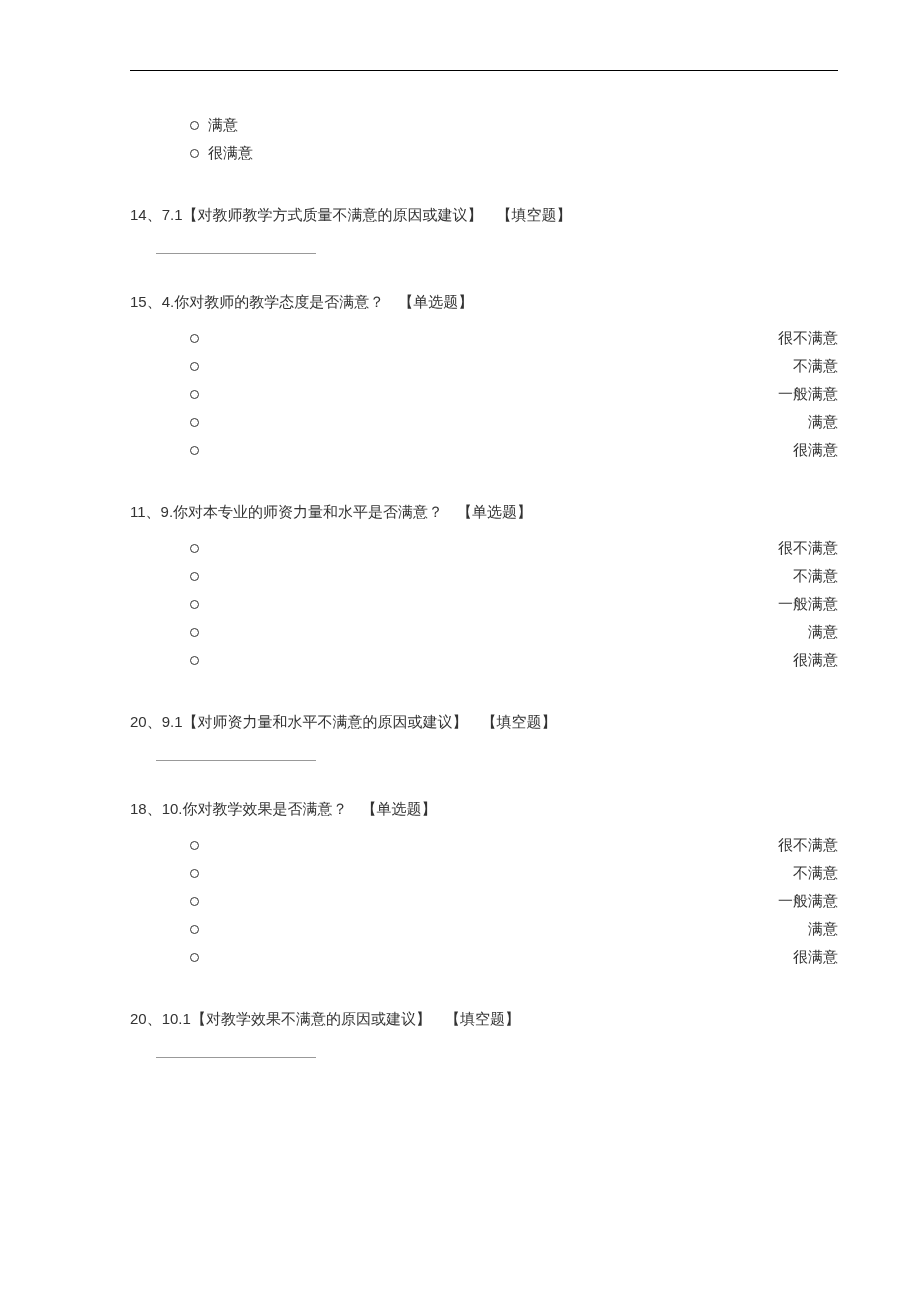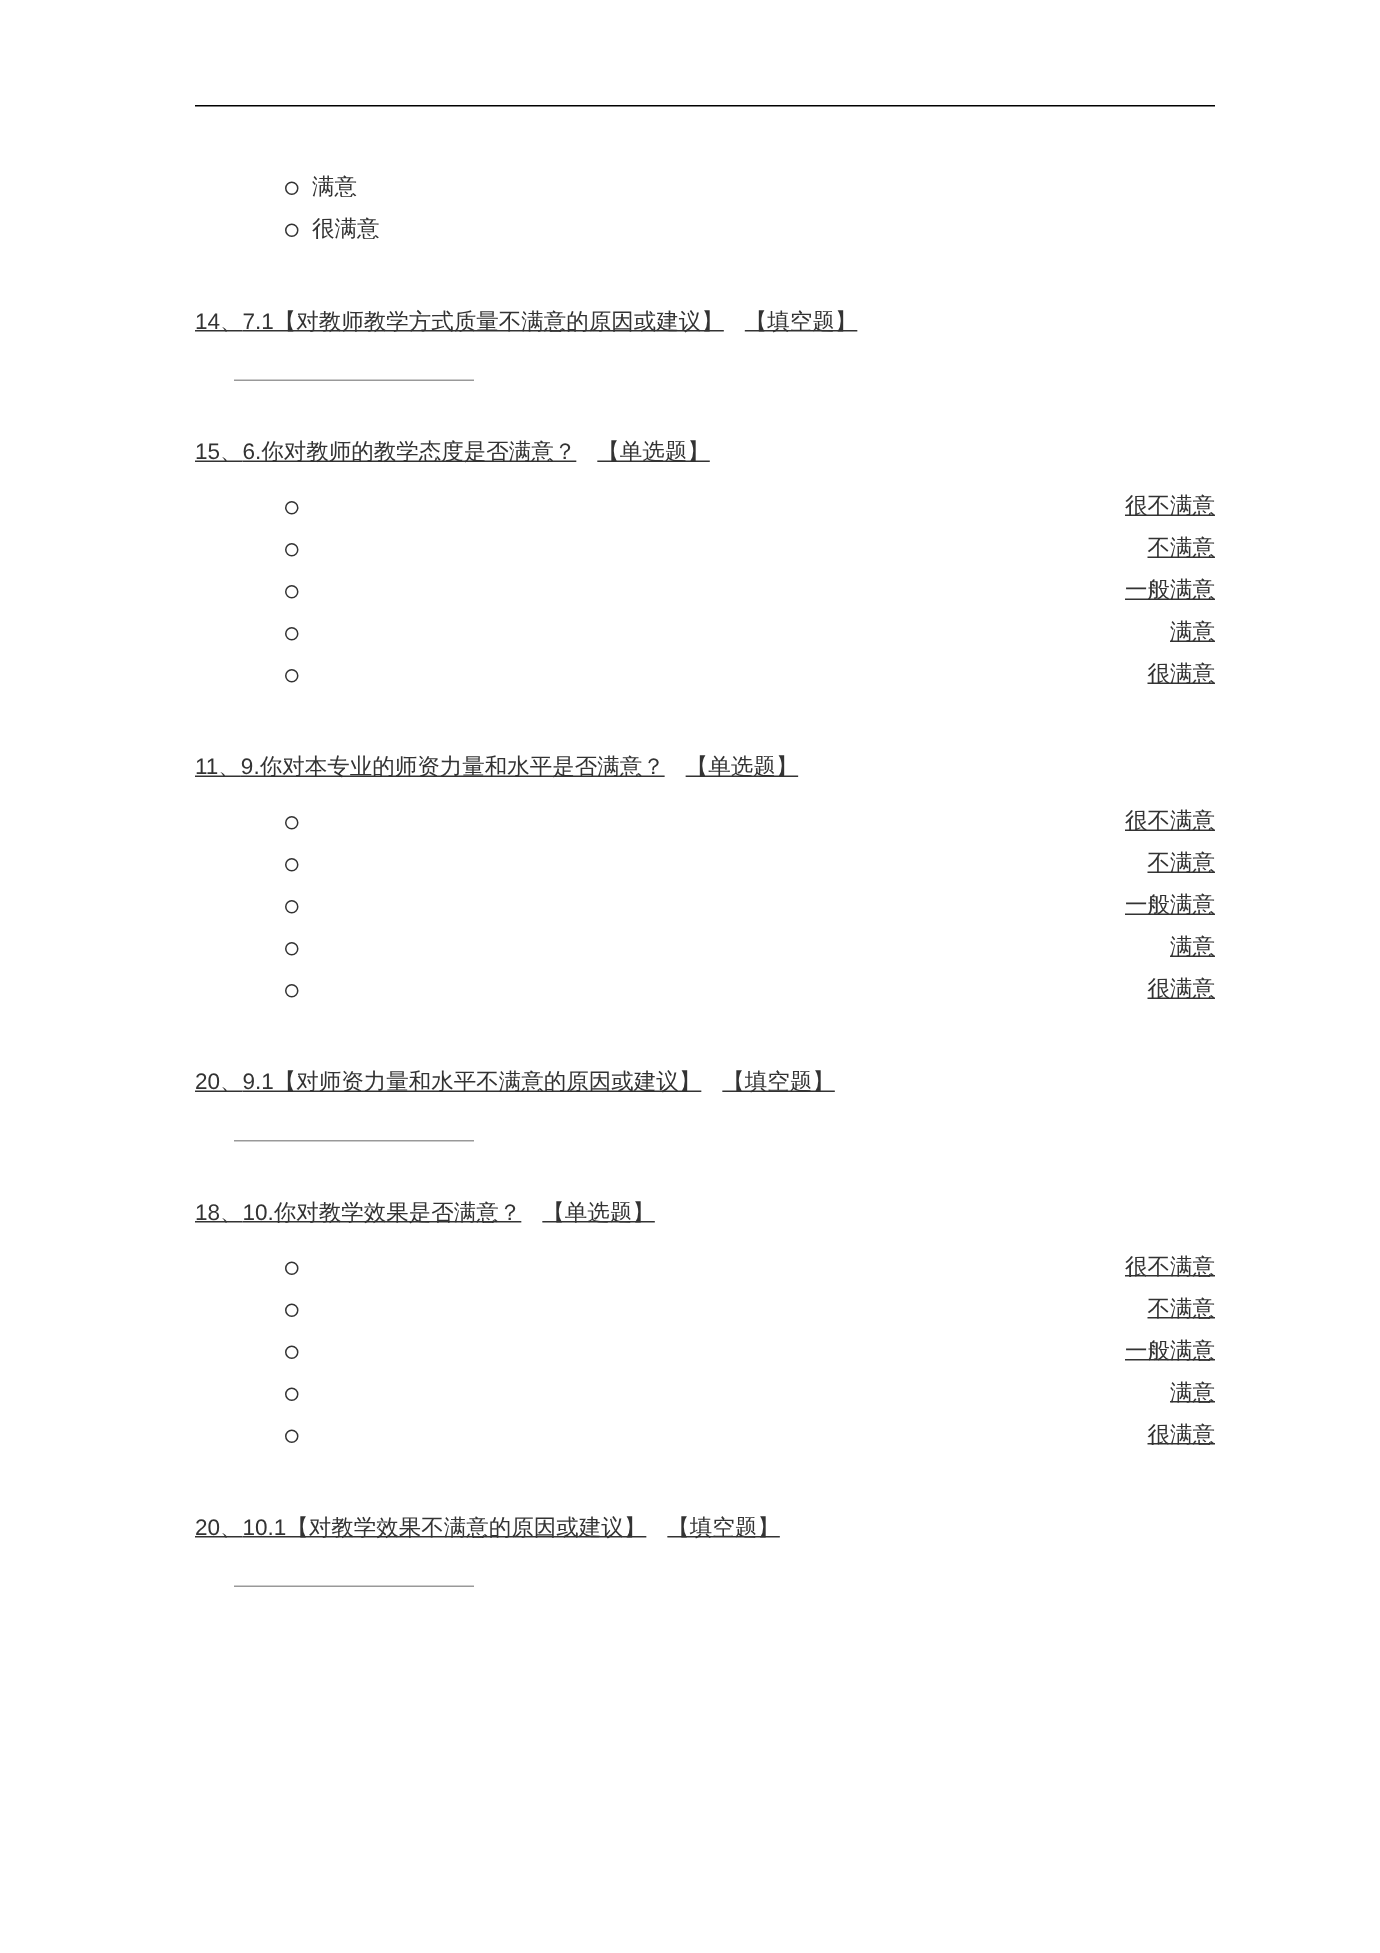--- a/index.html
+++ b/index.html
@@ -6,30 +6,29 @@
   html, body {
     margin: 0;
     padding: 0;
     background: #ffffff;
     font-family: "Microsoft YaHei", "PingFang SC", Arial, sans-serif;
     color: #333333;
   }
   .page {
     width: 920px;
     min-height: 1302px;
-    padding: 70px 110px 100px 130px;
+    padding: 70px 82px 100px 130px;
     position: relative;
   }
   .top-rule {
     border-top: 1.5px solid #000;
     margin-bottom: 40px;
   }
   .question {
     margin-top: 36px;
-    text-decoration: underline;
   }
   .q-title {
     font-size: 15px;
     color: #333;
     line-height: 1.6;
   }
   .q-title .tag {
     margin-left: 14px;
   }
   .options {
@@ -99,21 +98,21 @@
 
   <div class="question">
     <div class="q-title">
       <span>14、</span><span>7.1【对教师教学方式质量不满意的原因或建议】</span><span class="tag">【填空题】</span>
     </div>
     <div class="fill-line"></div>
   </div>
 
   <div class="question">
     <div class="q-title">
-      <span>15、</span><span>6.你对教师的教学态度是否满意？</span><span class="tag">【单选题】</span>
+      <span>15、</span><span>4.你对教师的教学态度是否满意？</span><span class="tag">【单选题】</span>
     </div>
     <ul class="options">
       <li>很不满意</li>
       <li>不满意</li>
       <li>一般满意</li>
       <li>满意</li>
       <li>很满意</li>
     </ul>
   </div>
 

